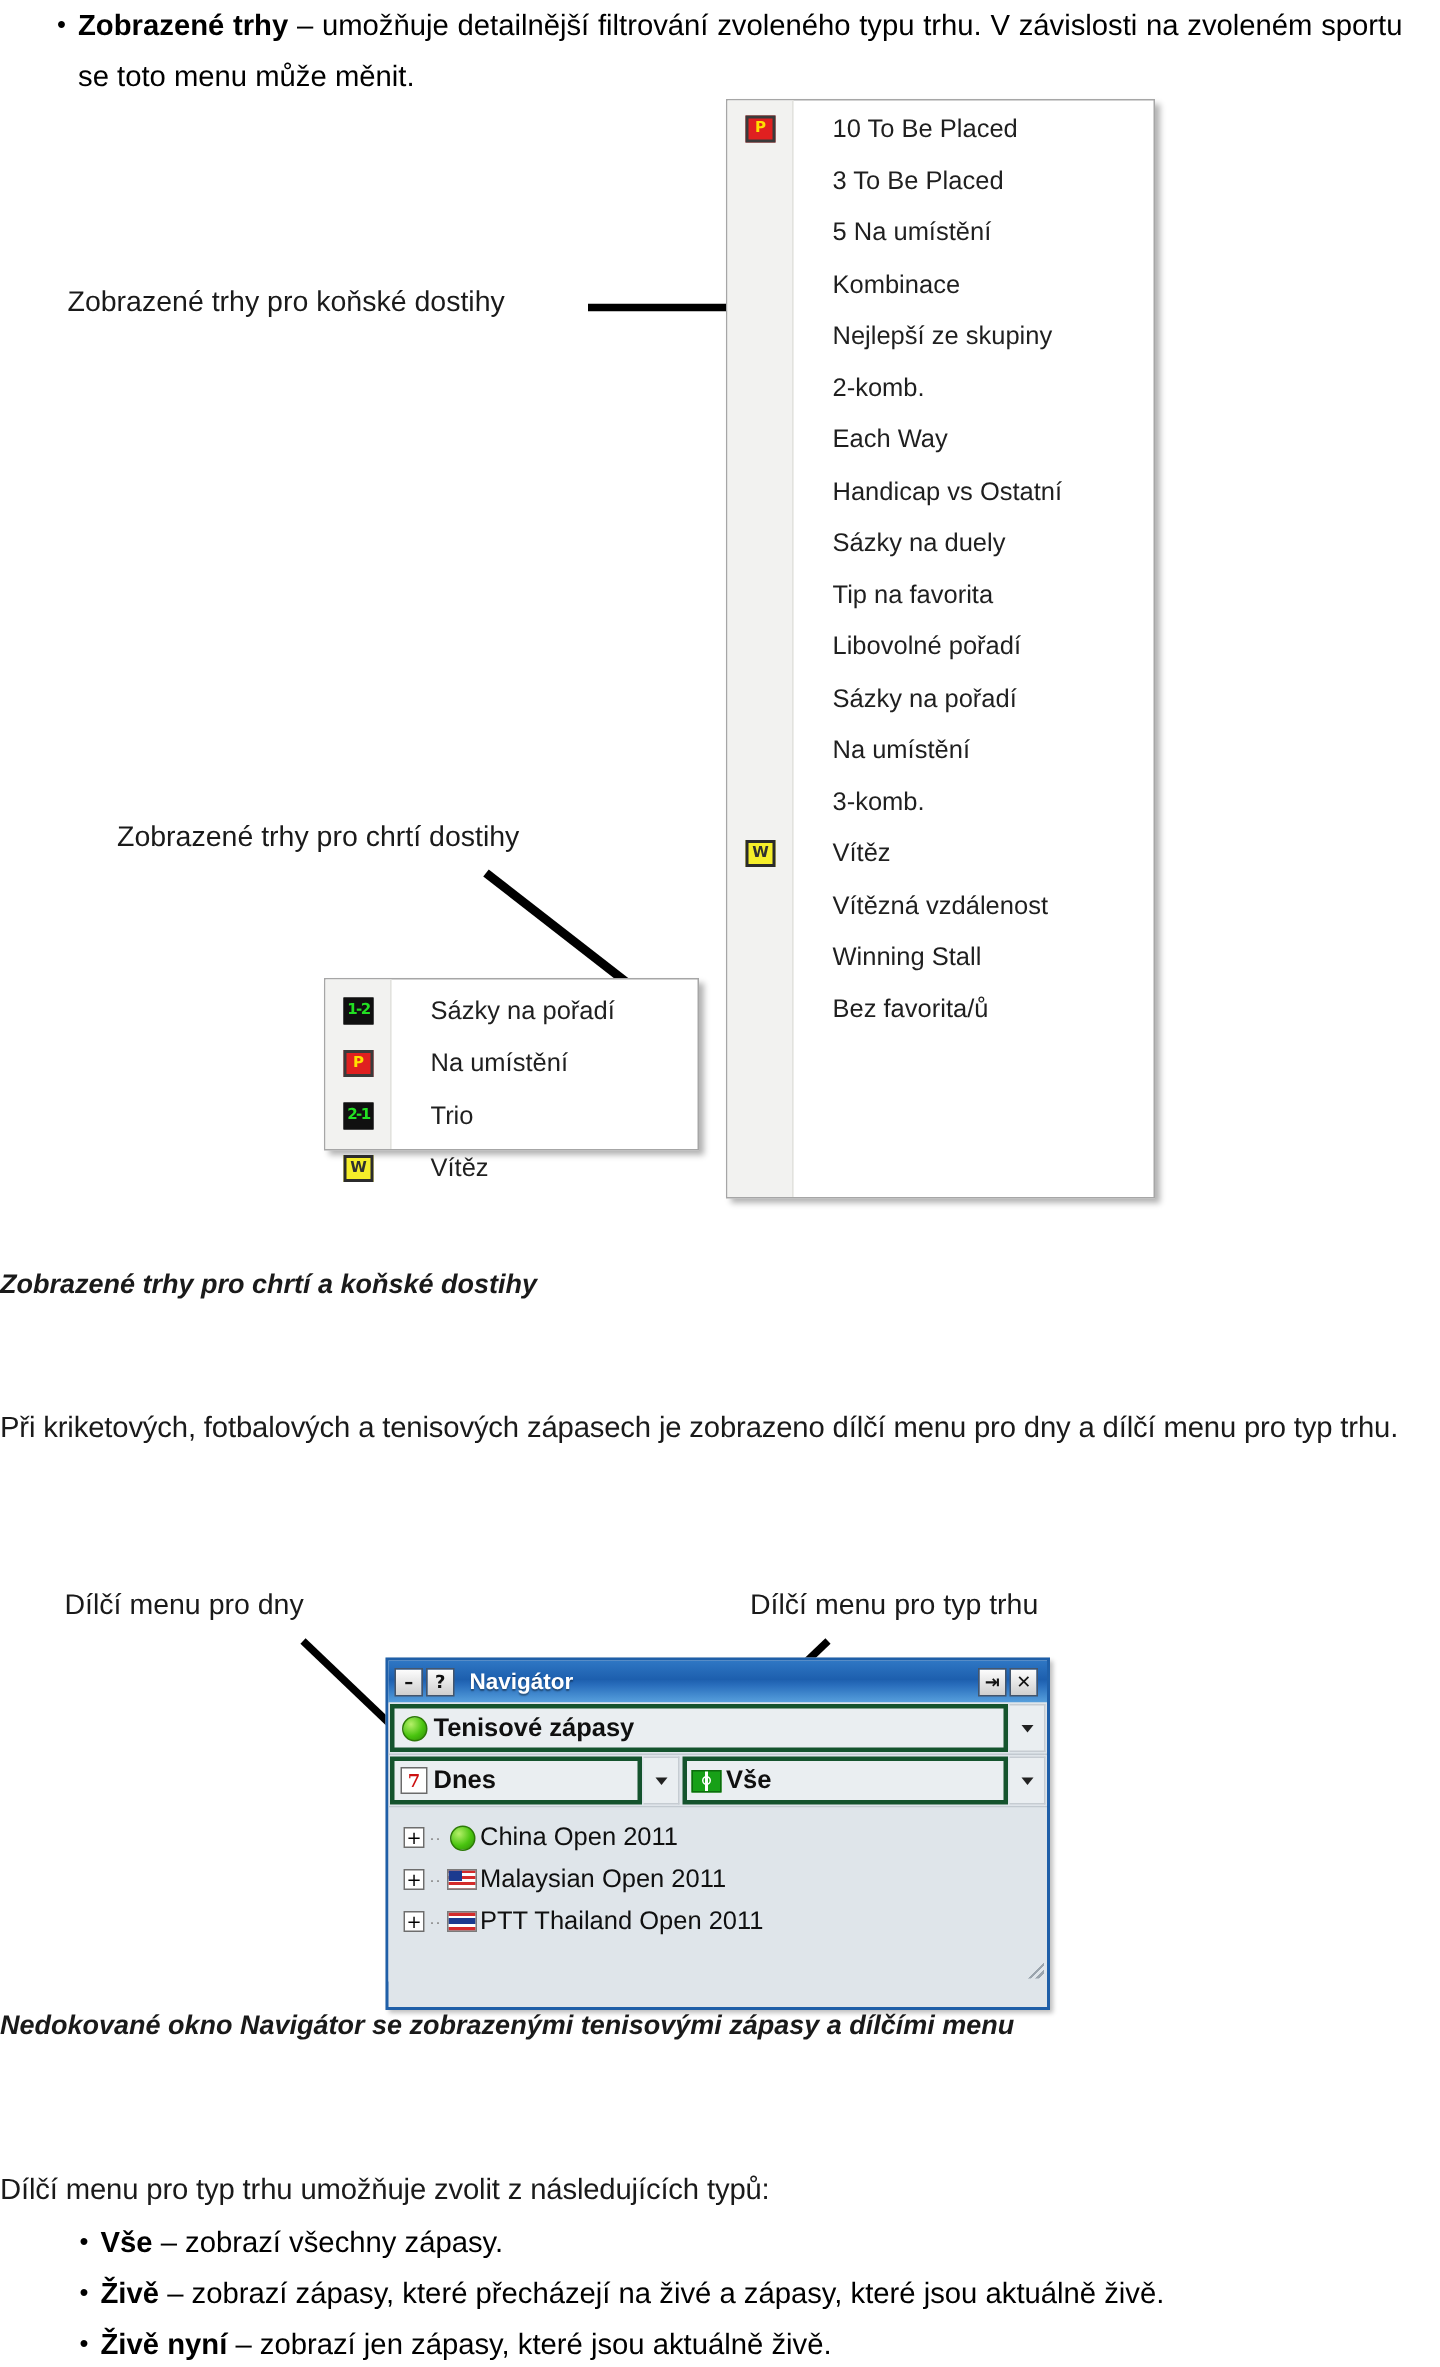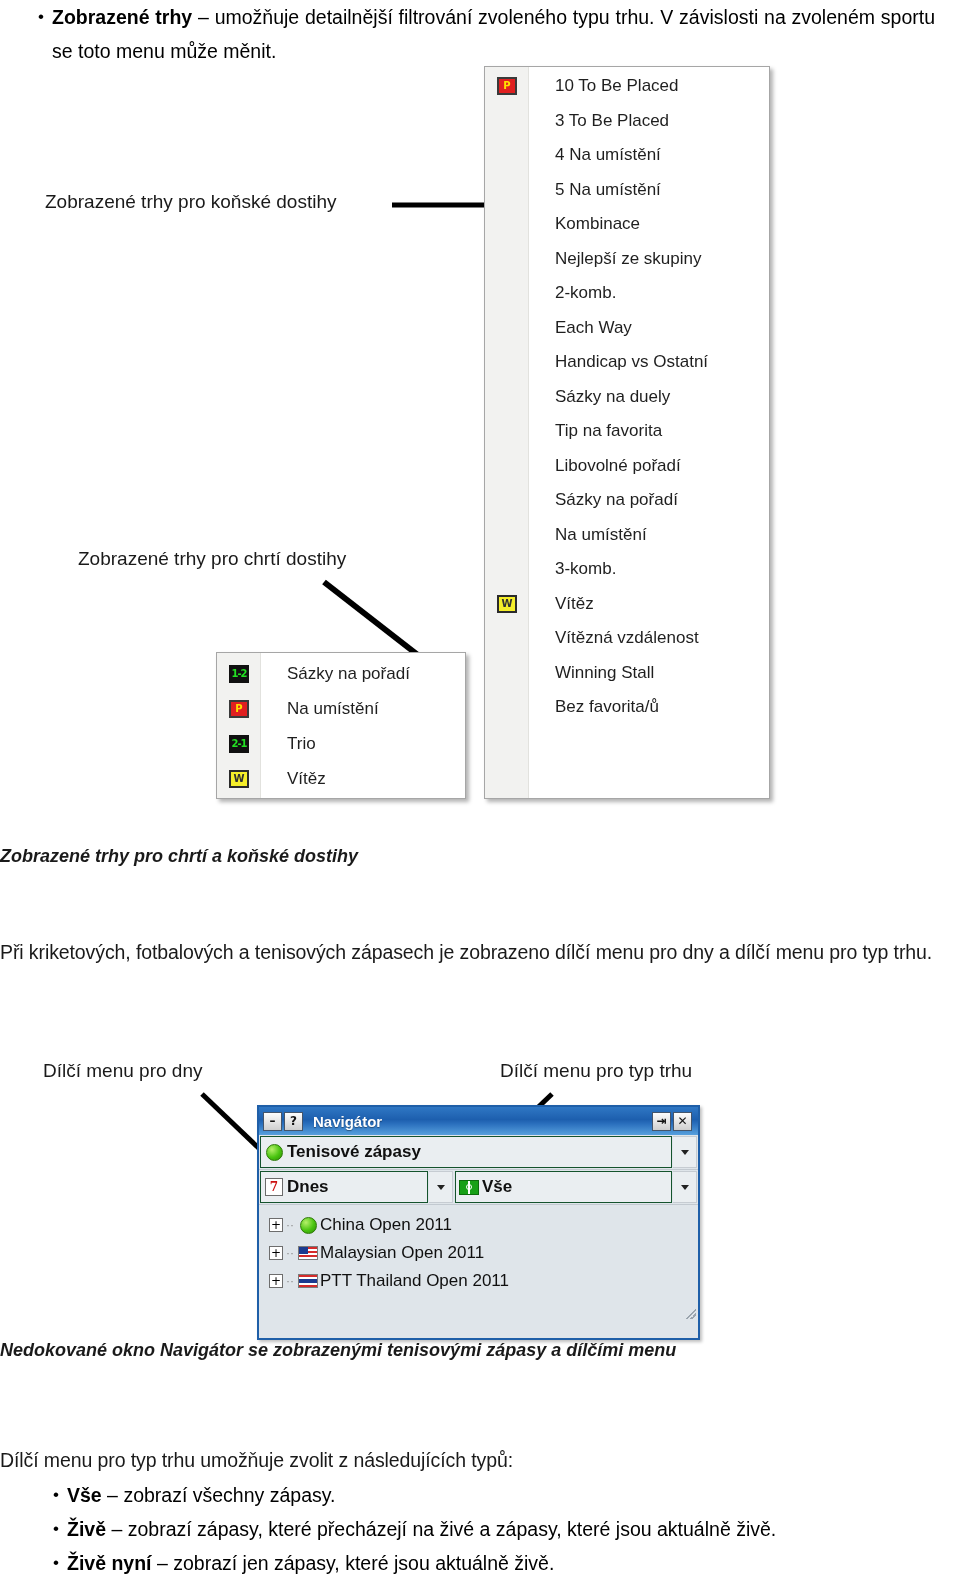--- a/index.html
+++ b/index.html
@@ -185,21 +185,21 @@
   .nav-combo-row {
     display: flex;
     align-items: stretch;
     background: #dfe5ea;
     border-bottom: 1px solid #c2c9d0;
   }
   .nav-combo {
     display: flex;
     align-items: center;
     background: #eaeef1;
-    border: 1px solid #14532d;
+    border: 3px solid #14532d;
     box-sizing: border-box;
     height: 32px;
     margin: 1px;
     flex: 1;
     min-width: 0;
   }
   .nav-combo .cb-icon {
     width: 26px;
     flex: 0 0 26px;
     display: flex;
@@ -371,24 +371,20 @@
           <span class="ico ico-p">P</span>
         </span>
       <span class="mi-label">10 To Be Placed</span>
     </li>
     <li class="menu-item">
       <span class="mi-icon"></span>
       <span class="mi-label">3 To Be Placed</span>
     </li>
     <li class="menu-item">
       <span class="mi-icon"></span>
-      <span class="mi-label">4 Na umístění</span>
-    </li>
-    <li class="menu-item">
-      <span class="mi-icon"></span>
       <span class="mi-label">5 Na umístění</span>
     </li>
     <li class="menu-item">
       <span class="mi-icon"></span>
       <span class="mi-label">Kombinace</span>
     </li>
     <li class="menu-item">
       <span class="mi-icon"></span>
       <span class="mi-label">Nejlepší ze skupiny</span>
     </li>
@@ -448,21 +444,21 @@
     </li>
   </ul>
 </div>
 
 <div class="plain-label" style="left:78px; top:548px;">Zobrazené trhy pro chrtí dostihy</div>
 <svg class="arrow-svg" style="left:320px; top:578px;" width="130" height="105" viewBox="0 0 130 105">
   <line x1="4" y1="4" x2="112" y2="88" stroke="#000" stroke-width="6"></line>
   <polygon points="104,78 124,100 98,96" fill="#000"></polygon>
 </svg>
 
-<div class="menu-panel menu-panel-small" style="left:216px; top:652px; width:250px; height:147px;">
+<div class="menu-panel menu-panel-small" style="left:216px; top:652px; width:250px; height:115px;">
   <div class="menu-gutter" style="width:43px;"></div>
   <ul class="menu-list" style="padding-top:3px;">
     <li class="menu-item">
       <span class="mi-icon">
           <span class="ico ico-num">1-2</span>
         </span>
       <span class="mi-label">Sázky na pořadí</span>
     </li>
     <li class="menu-item">
       <span class="mi-icon">

